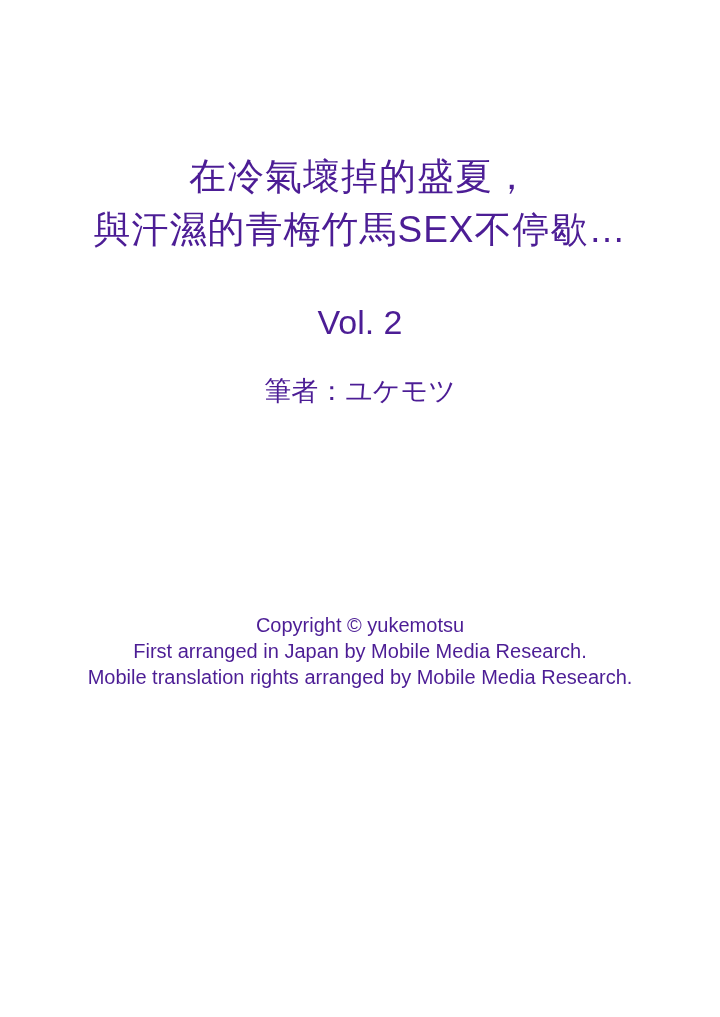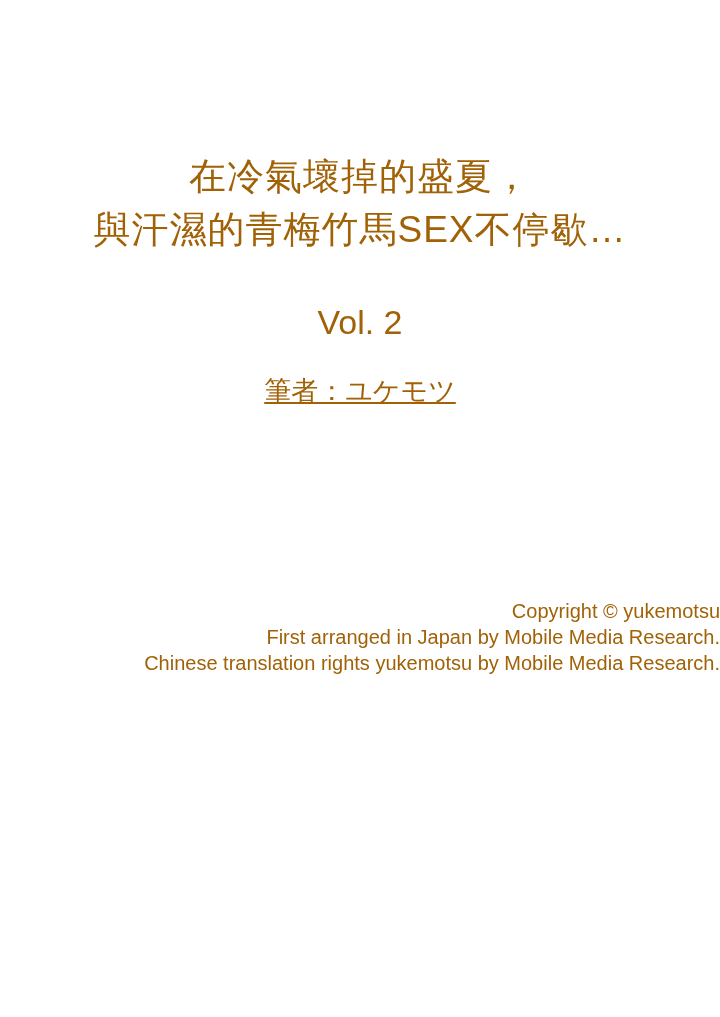--- a/index.html
+++ b/index.html
@@ -5,21 +5,21 @@
   html, body {
     margin: 0;
     padding: 0;
     background: #ffffff;
   }
   .page {
     position: relative;
     width: 720px;
     height: 1017px;
     background: #ffffff;
-    color: #a16207;
+    color: #4c1d95;
     font-family: "Liberation Sans", "DejaVu Sans", sans-serif;
     overflow: hidden;
   }
   .centered {
     position: absolute;
     left: 0;
     width: 100%;
     text-align: center;
     white-space: nowrap;
   }
@@ -32,43 +32,41 @@
   }
   .volume {
     top: 303px;
     font-size: 34px;
     font-weight: 400;
   }
   .author {
     top: 373px;
     font-size: 27px;
     font-weight: 400;
-    text-decoration: underline;
   }
   .copyright {
-    top: 598px;
+    top: 612px;
     font-size: 20px;
     line-height: 26px;
     font-weight: 400;
-    text-align: right;
   }
 </style>
 </head>
 <body>
 
 <div class="page">
 
   <div class="centered book-title">
     <div>在冷氣壞掉的盛夏，</div>
     <div>與汗濕的青梅竹馬SEX不停歇…</div>
   </div>
 
   <div class="centered volume">Vol. 2</div>
 
   <div class="centered author">筆者：ユケモツ</div>
 
   <div class="centered copyright">
     <div>Copyright © yukemotsu</div>
     <div>First arranged in Japan by Mobile Media Research.</div>
-    <div>Chinese translation rights yukemotsu by Mobile Media Research.</div>
+    <div>Mobile translation rights arranged by Mobile Media Research.</div>
   </div>
 
 </div>
 
 </body></html>

